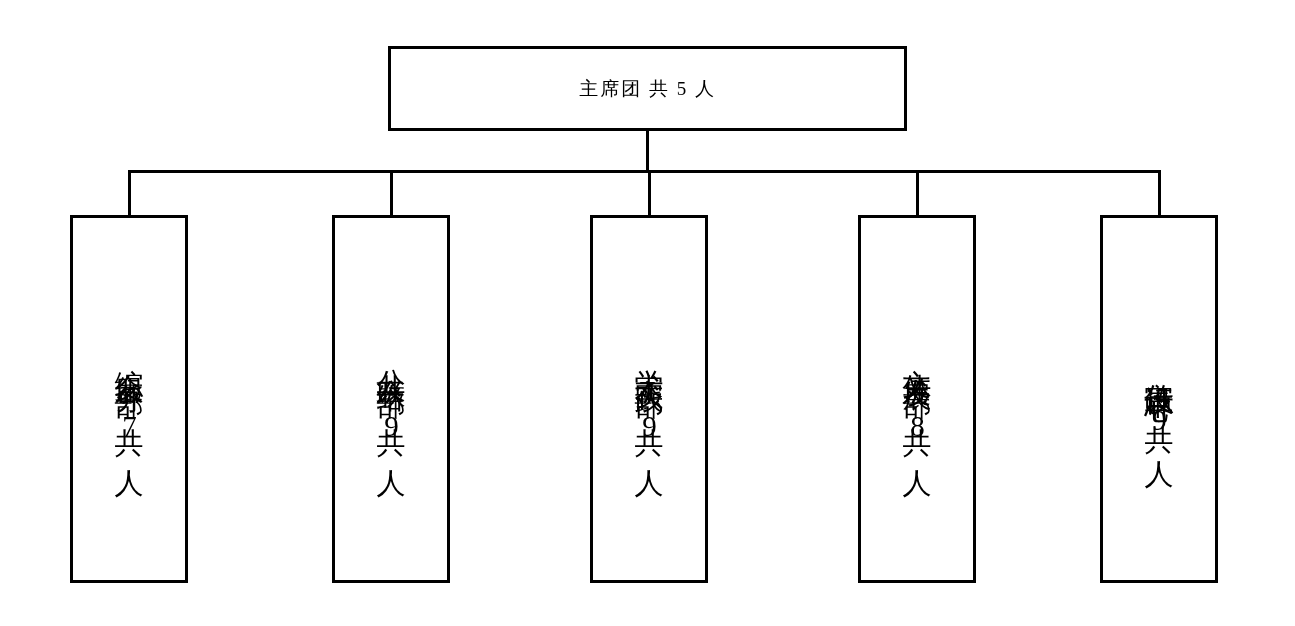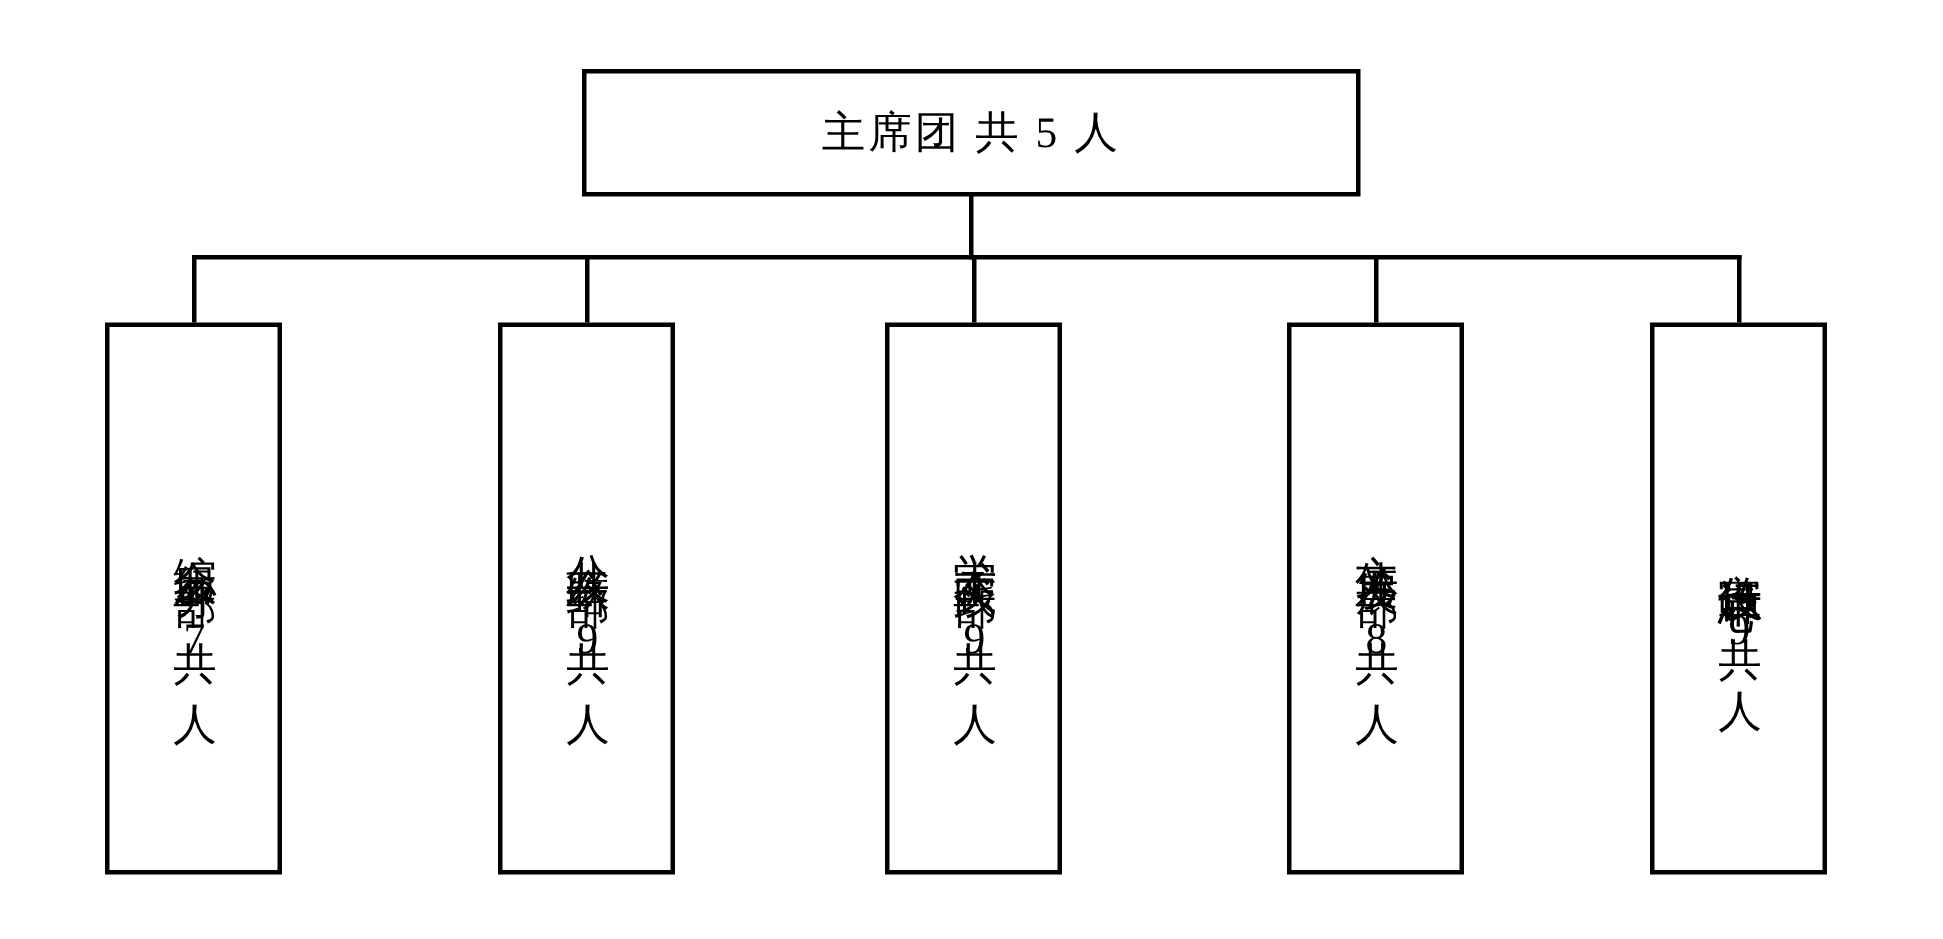--- a/index.html
+++ b/index.html
@@ -25,21 +25,21 @@
     align-items: center;
     justify-content: center;
   }
   .root-box {
     left: 388px;
     top: 46px;
     width: 519px;
     height: 85px;
   }
   .root-label {
-    font-size: 29px;
+    font-size: 19px;
     letter-spacing: 2px;
     white-space: nowrap;
   }
   .dept-box {
     top: 215px;
     width: 118px;
     height: 368px;
   }
   .dept-label {
     writing-mode: vertical-rl;

